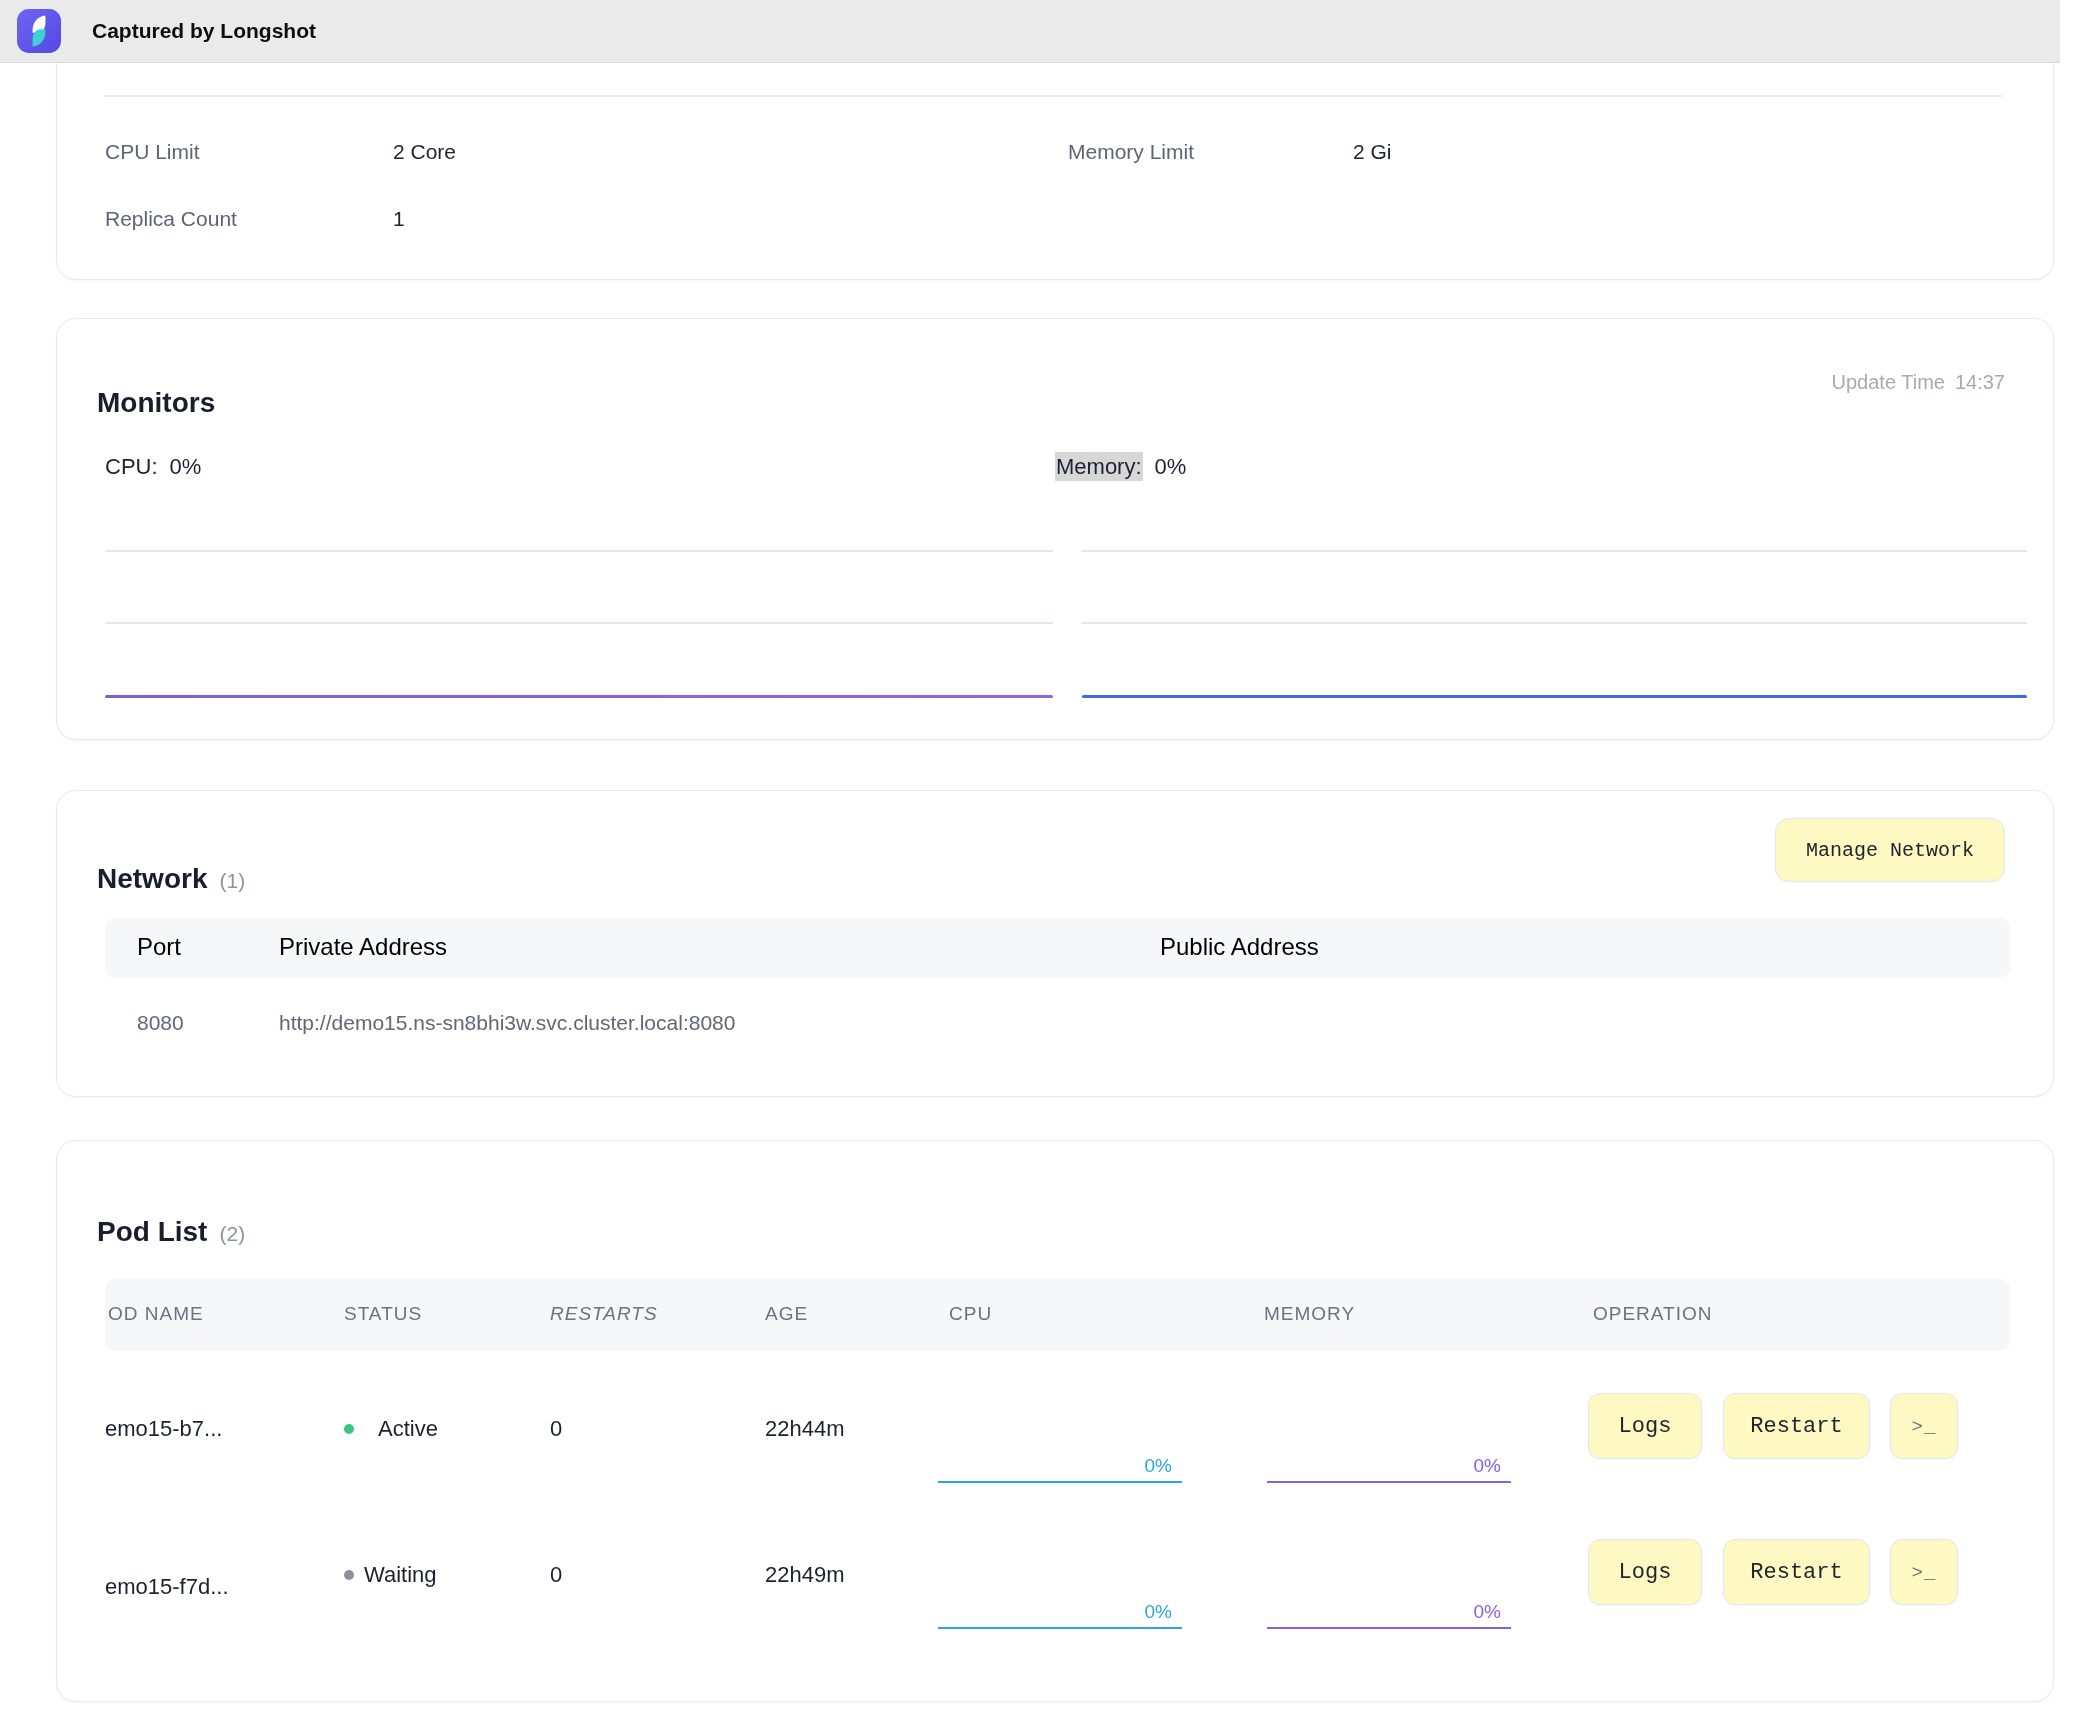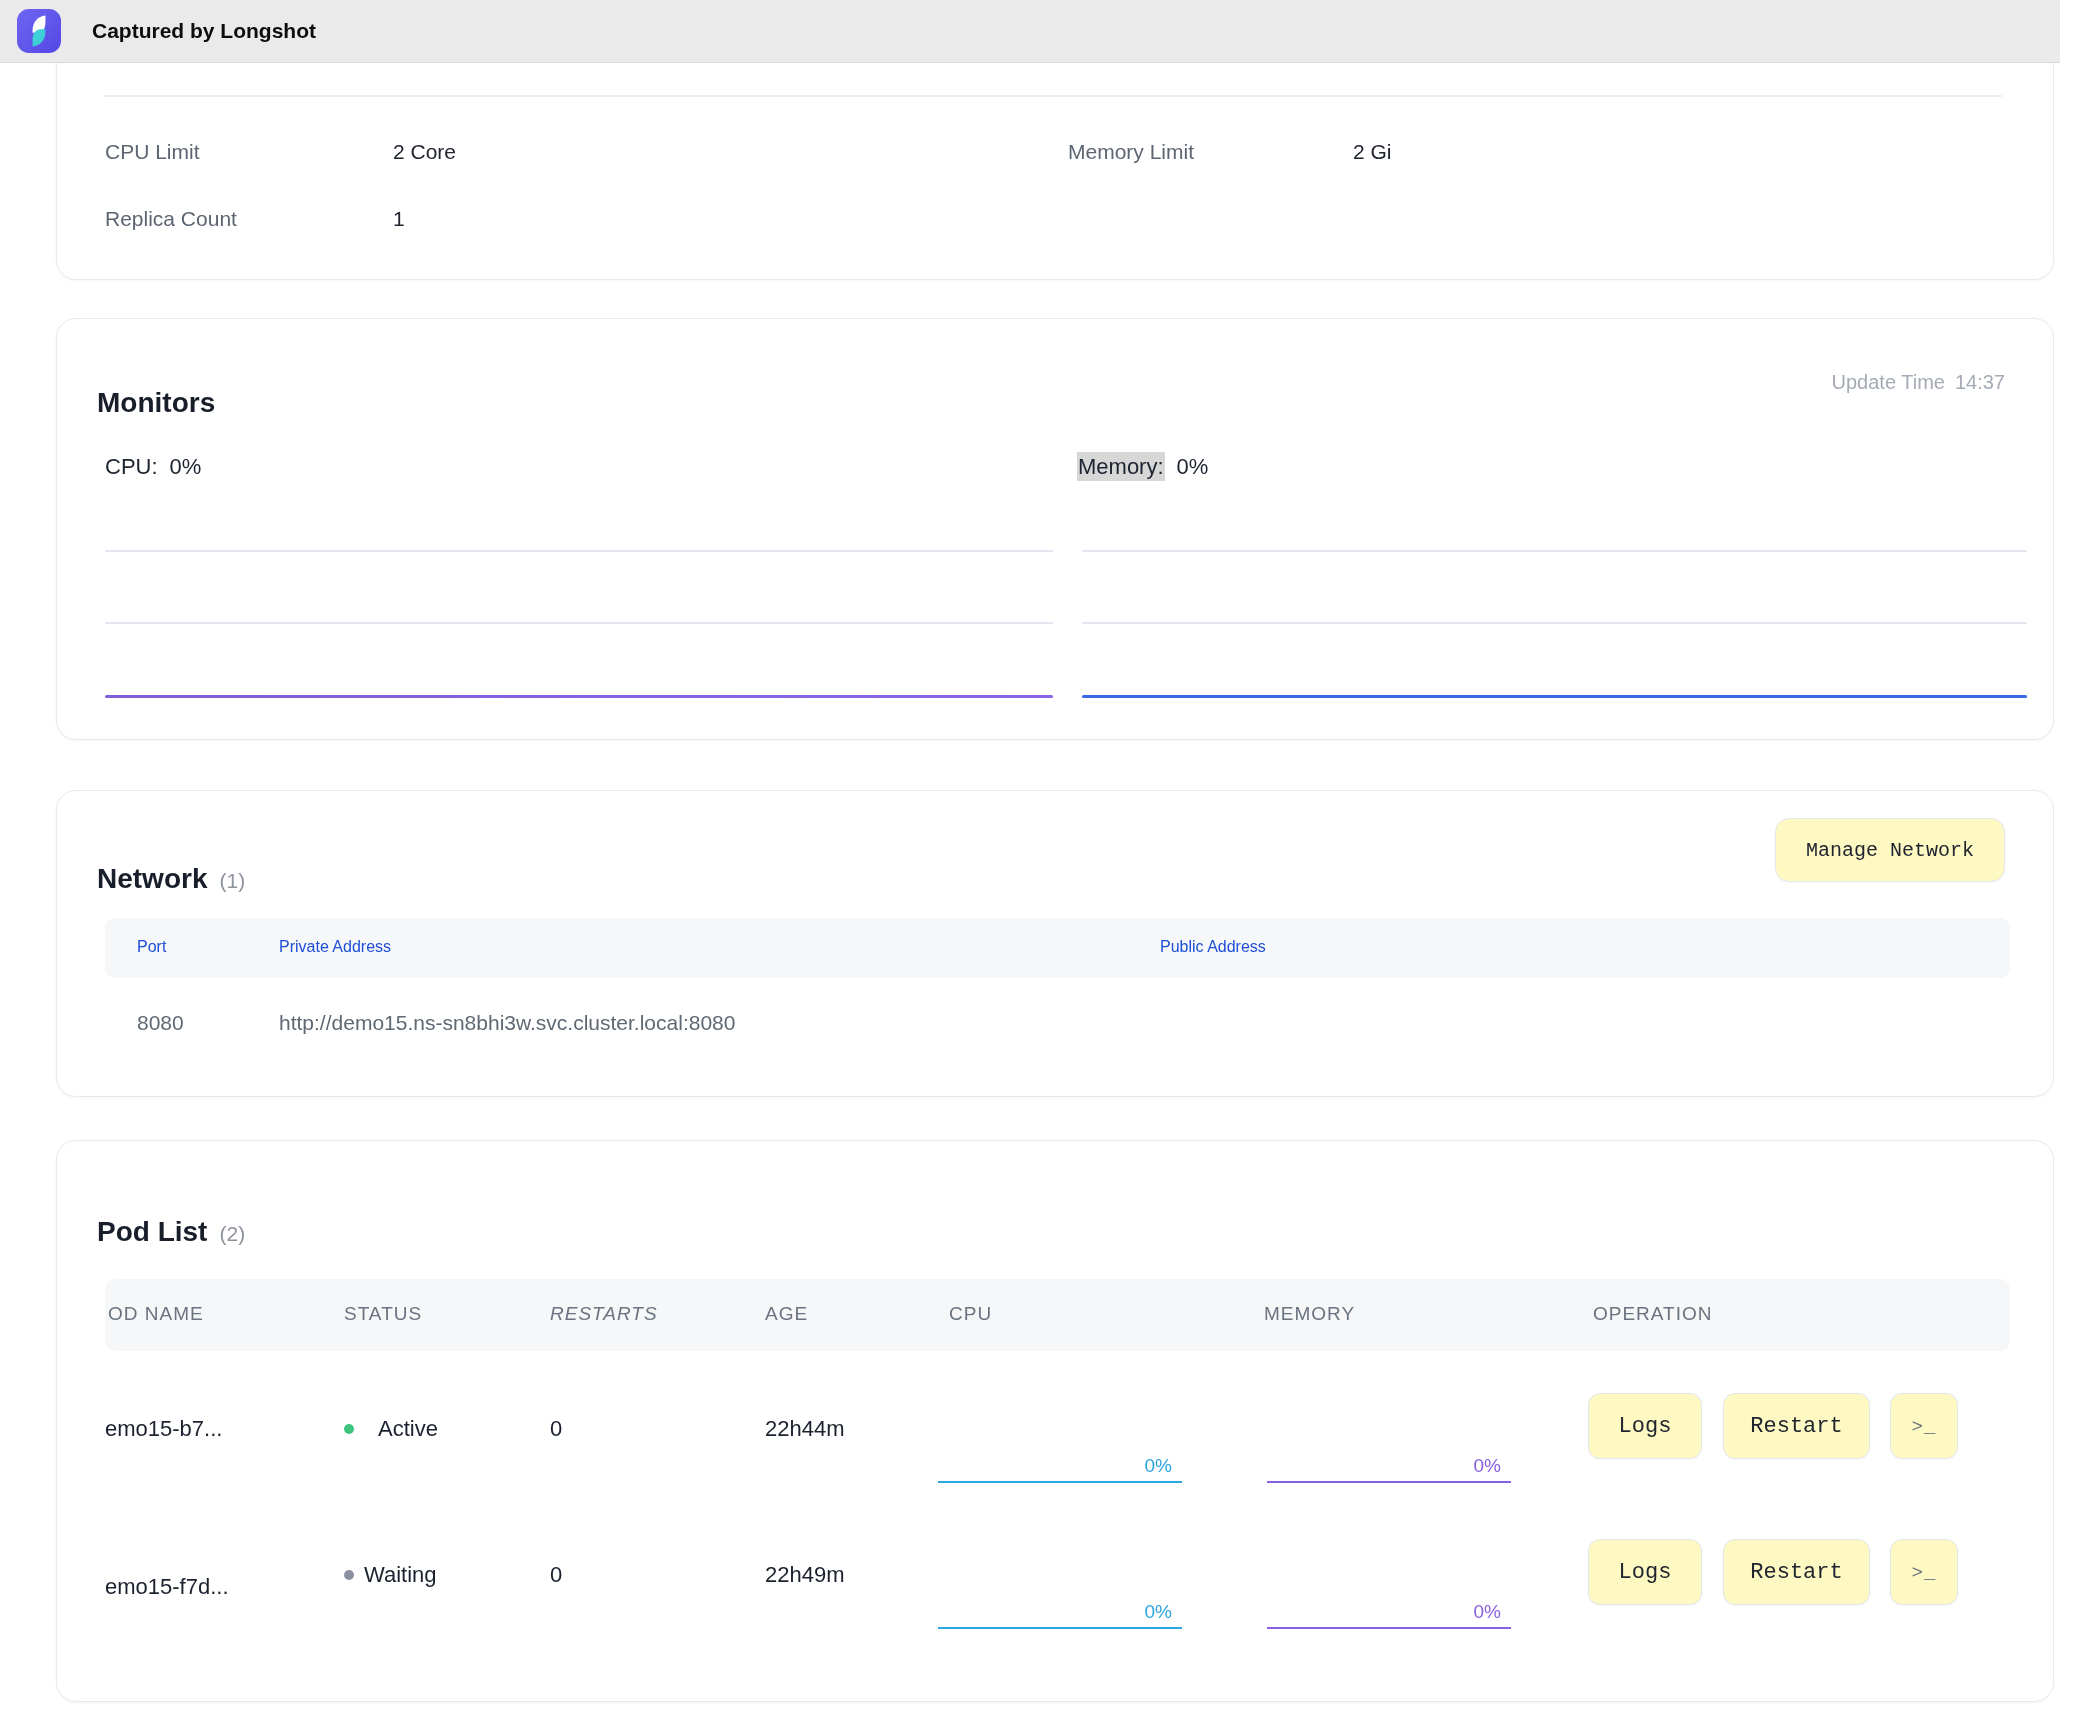--- a/index.html
+++ b/index.html
@@ -41,21 +41,21 @@
   .mem-base{background:#3a6ae8;}
 
   
   .card-network{top:790px;height:305px;}
   .btn{background:#fef9c3;border:1px solid #e2e6ed;border-radius:14px;color:#20252f;
        box-shadow:0 1px 2px rgba(16,24,40,.03);cursor:pointer;
        font-family:Liberation Mono, monospace;}
   .manage-btn{position:absolute;right:48px;top:27px;height:64px;padding:0 30px;font-size:20px;}
   .table-head{position:absolute;left:48px;width:1905px;background:#f6f7f8;border-radius:10px;}
   .net-head{top:127px;height:60px;}
-  .th{position:absolute;font-size:16px;color:#1d4ed8;line-height:26px;}
+  .th{position:absolute;font-size:24px;color:#000000;line-height:26px;}
   .net-th{top:143px;}
   .net-cell{position:absolute;top:218px;font-size:21px;color:#5f6974;line-height:28px;}
   .pub-cell{position:absolute;left:1103px;top:212px;display:flex;align-items:center;}
   .badge{display:inline-flex;align-items:center;height:40px;padding:0 16px 0 13px;
          background:#effaf2;border-radius:20px;}
   .badge .dot{width:9px;height:9px;border-radius:50%;background:#1fb36b;margin-right:7px;}
   .badge .txt{font-size:20px;color:#18a34c;}
   .pub-url{margin-left:13px;font-size:21px;color:#5f6974;}
   .copy-btn{margin-left:14px;width:32px;height:32px;border:none;background:none;padding:0;cursor:pointer;}
 
@@ -95,21 +95,21 @@
 
   <section class="card card-monitors">
     <h2 class="section-title" style="top:44px;">Monitors</h2>
     <div class="update-time">
       <span>Update Time</span><span class="val">14:37</span>
     </div>
 
     <div class="monitor-label" style="left:48px;">
       <span>CPU:</span><span class="val">0%</span>
     </div>
-    <div class="monitor-label" style="left:1004px;padding-left:16px;">
+    <div class="monitor-label" style="left:982px;padding-left:16px;">
       <span class="hl">Memory:</span><span class="val">0%</span>
     </div>
 
     <div class="chart-left">
       <div class="gridline g1"></div>
       <div class="gridline g2"></div>
       <div class="chartline base cpu-base"></div>
     </div>
     <div class="chart-right">
       <div class="gridline g1"></div>

